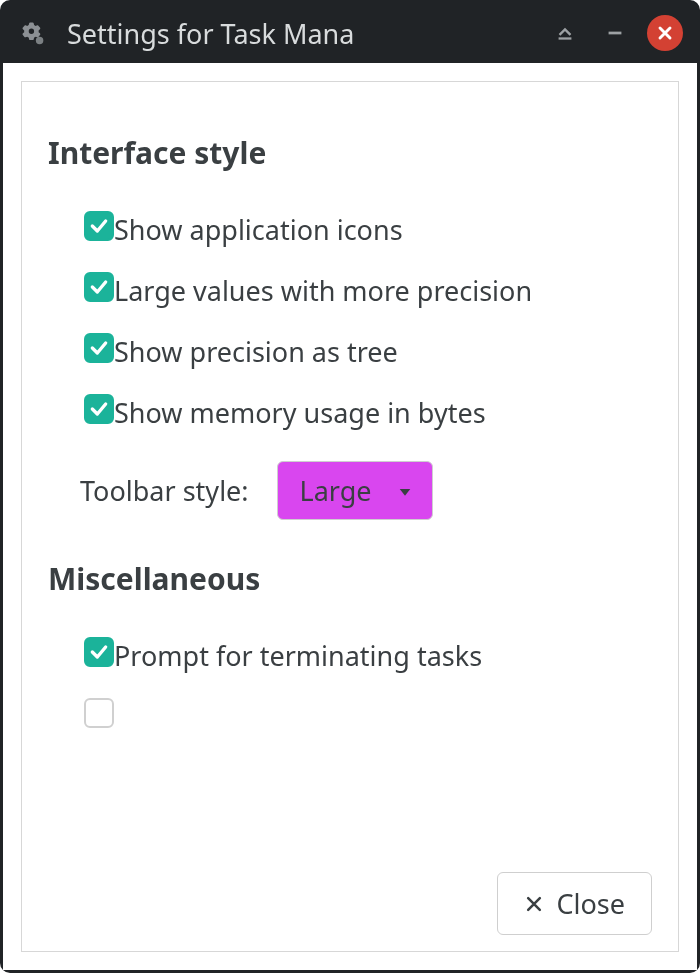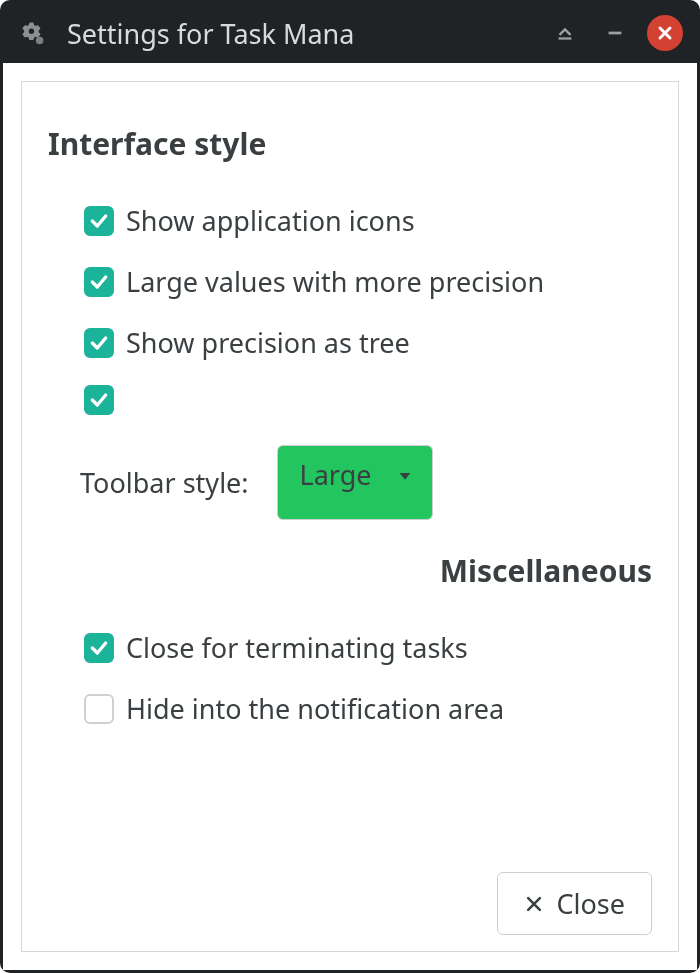--- a/index.html
+++ b/index.html
@@ -82,27 +82,27 @@
       background: #ffffff;
     }
     .body-area {
       flex: 1 1 auto;
     }
     .section-title {
       font-size: 30px;
       font-weight: 700;
       color: #3a3f42;
       margin-bottom: 26px;
-      margin-top: 13px;
-    }
-    .section-title.second { margin-top: 24px; text-align: right; }
+      margin-top: 22px;
+    }
+    .section-title.second { margin-top: 32px; }
     .option-row {
       display: flex;
-      align-items: center;
-      gap: 12px;
+      align-items: flex-start;
+      gap: 0;
       padding: 12px 0 12px 36px;
       font-size: 27px;
       color: #3a3f42;
     }
     .checkbox {
       width: 30px;
       height: 30px;
       border-radius: 6px;
       border: 2px solid #d0d0d0;
       background: #ffffff;
@@ -129,24 +129,24 @@
       padding: 18px 0 6px 32px;
       font-size: 27px;
       color: #3a3f42;
     }
     .select {
       display: flex;
       align-items: center;
       gap: 24px;
       border: 1px solid #cfcfcf;
       border-radius: 6px;
-      padding: 10px 18px 26px 22px;
-      font-size: 27px;
-      color: #3a3f42;
-      background: #22c55e;
+      padding: 10px 18px 10px 22px;
+      font-size: 27px;
+      color: #3a3f42;
+      background: #d946ef;
     }
     .select svg { width: 18px; height: 18px; }
     .footer {
       display: flex;
       justify-content: flex-end;
       padding-top: 16px;
       align-items: flex-end;
     }
     .btn {
       display: flex;
@@ -225,20 +225,21 @@
           </span>
           <span>Show precision as tree</span>
         </div>
 
         <div class="option-row">
           <span class="checkbox checked">
             <svg viewBox="0 0 24 24" fill="none" stroke-width="4" stroke-linecap="round" stroke-linejoin="round">
                 <path d="M4 12 L10 18 L20 6"></path>
               </svg>
           </span>
+          <span>Show memory usage in bytes</span>
         </div>
 
         <div class="select-row">
           <span>Toolbar style:</span>
           <span class="select">
             <span>Large</span>
             <span>
               <svg viewBox="0 0 24 24" fill="currentColor">
                   <path d="M5 8 L12 17 L19 8 Z"></path>
                 </svg>
@@ -247,28 +248,27 @@
         </div>
 
         <div class="section-title second">Miscellaneous</div>
 
         <div class="option-row">
           <span class="checkbox checked">
             <svg viewBox="0 0 24 24" fill="none" stroke-width="4" stroke-linecap="round" stroke-linejoin="round">
                 <path d="M4 12 L10 18 L20 6"></path>
               </svg>
           </span>
-          <span>Close for terminating tasks</span>
+          <span>Prompt for terminating tasks</span>
         </div>
 
         <div class="option-row">
           <span class="checkbox">
             
           </span>
-          <span>Hide into the notification area</span>
         </div>
 
       </div>
 
       <div class="footer">
         <span class="btn">
           <span>
             <svg viewBox="0 0 24 24" fill="none" stroke-width="3" stroke-linecap="round">
                 <path d="M5 5 L19 19 M19 5 L5 19"></path>
               </svg>

